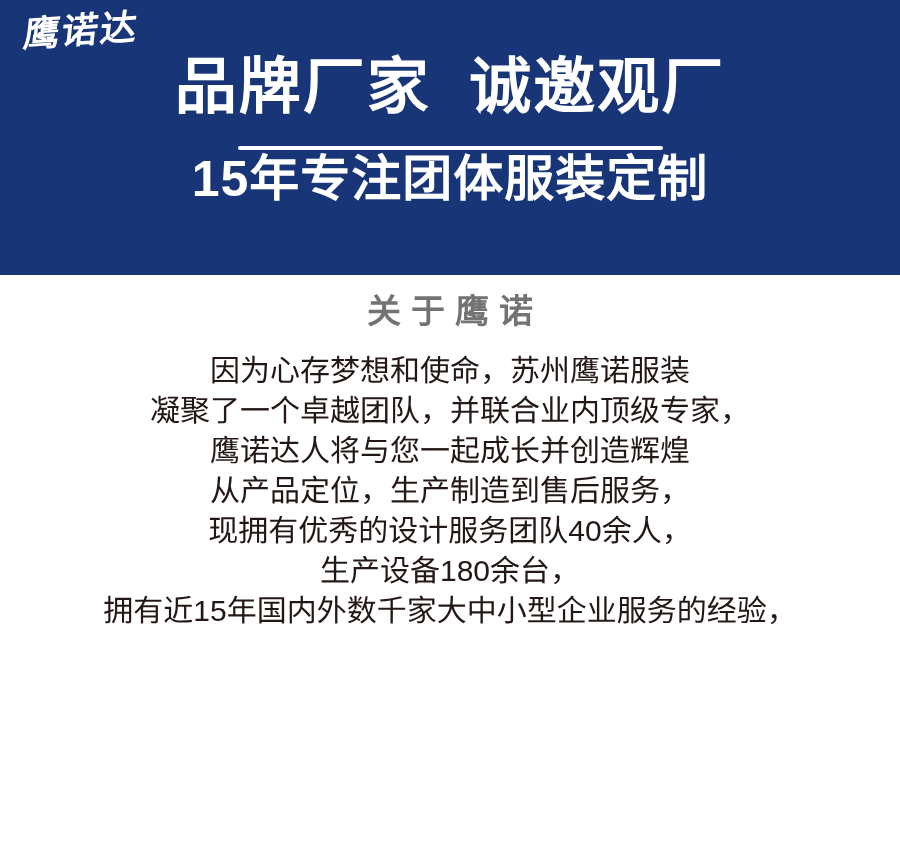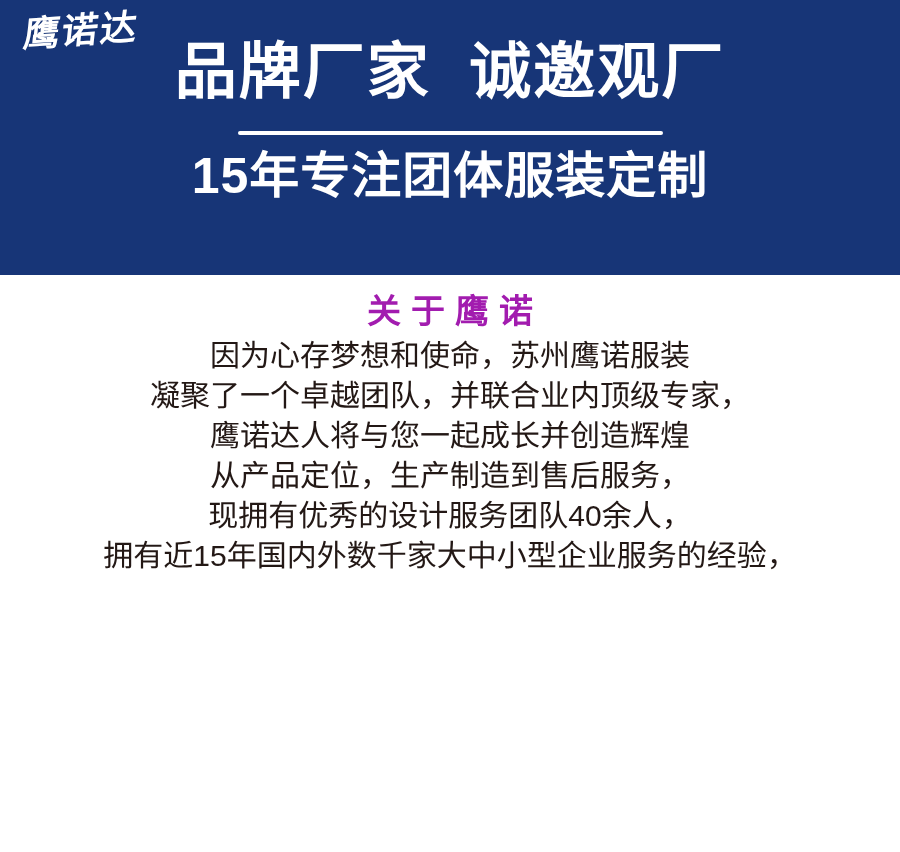--- a/index.html
+++ b/index.html
@@ -28,59 +28,58 @@
     left: 24px;
     top: 8px;
     font-size: 36px;
     font-weight: bold;
     color: #ffffff;
     transform: skewX(-10deg) rotate(-4deg);
     letter-spacing: 2px;
     line-height: 1.3;
   }
   .hero-title {
-    padding-top: 37px;
+    padding-top: 52px;
     text-align: center;
     font-size: 62px;
     font-weight: bold;
     line-height: 70px;
     letter-spacing: 2px;
     white-space: pre;
   }
   .hero-divider {
     width: 425px;
     height: 4px;
     background: #ffffff;
     margin: 24px auto 0 auto;
     border-radius: 2px;
   }
   .hero-subtitle {
-    margin-top: 12px;
     text-align: center;
     font-size: 50px;
     font-weight: bold;
     line-height: 58px;
     letter-spacing: 1px;
   }
   
   .about {
     padding-top: 16px;
     color: #231815;
   }
   .about-heading {
     text-align: center;
     font-size: 34px;
     font-weight: bold;
     line-height: 40px;
     letter-spacing: 10px;
     text-indent: 10px; 
-    color: #a21caf;
+    color: #737373;
   }
   .about-lines {
-    margin-top: 5px;
+    margin-top: 20px;
   }
   .about-line {
     text-align: center;
     font-size: 30px;
     line-height: 40px;
     color: #231815;
     font-weight: 500;
   }
 </style>
 </head>
@@ -100,17 +99,18 @@
 
   <main class="about">
     <h3 class="about-heading">关于鹰诺</h3>
 
     <div class="about-lines">
       <p class="about-line">因为心存梦想和使命，苏州鹰诺服装</p>
       <p class="about-line">凝聚了一个卓越团队，并联合业内顶级专家，</p>
       <p class="about-line">鹰诺达人将与您一起成长并创造辉煌</p>
       <p class="about-line">从产品定位，生产制造到售后服务，</p>
       <p class="about-line">现拥有优秀的设计服务团队40余人，</p>
+      <p class="about-line">生产设备180余台，</p>
       <p class="about-line">拥有近15年国内外数千家大中小型企业服务的经验，</p>
     </div>
   </main>
 
 </div>
 
 </body></html>

